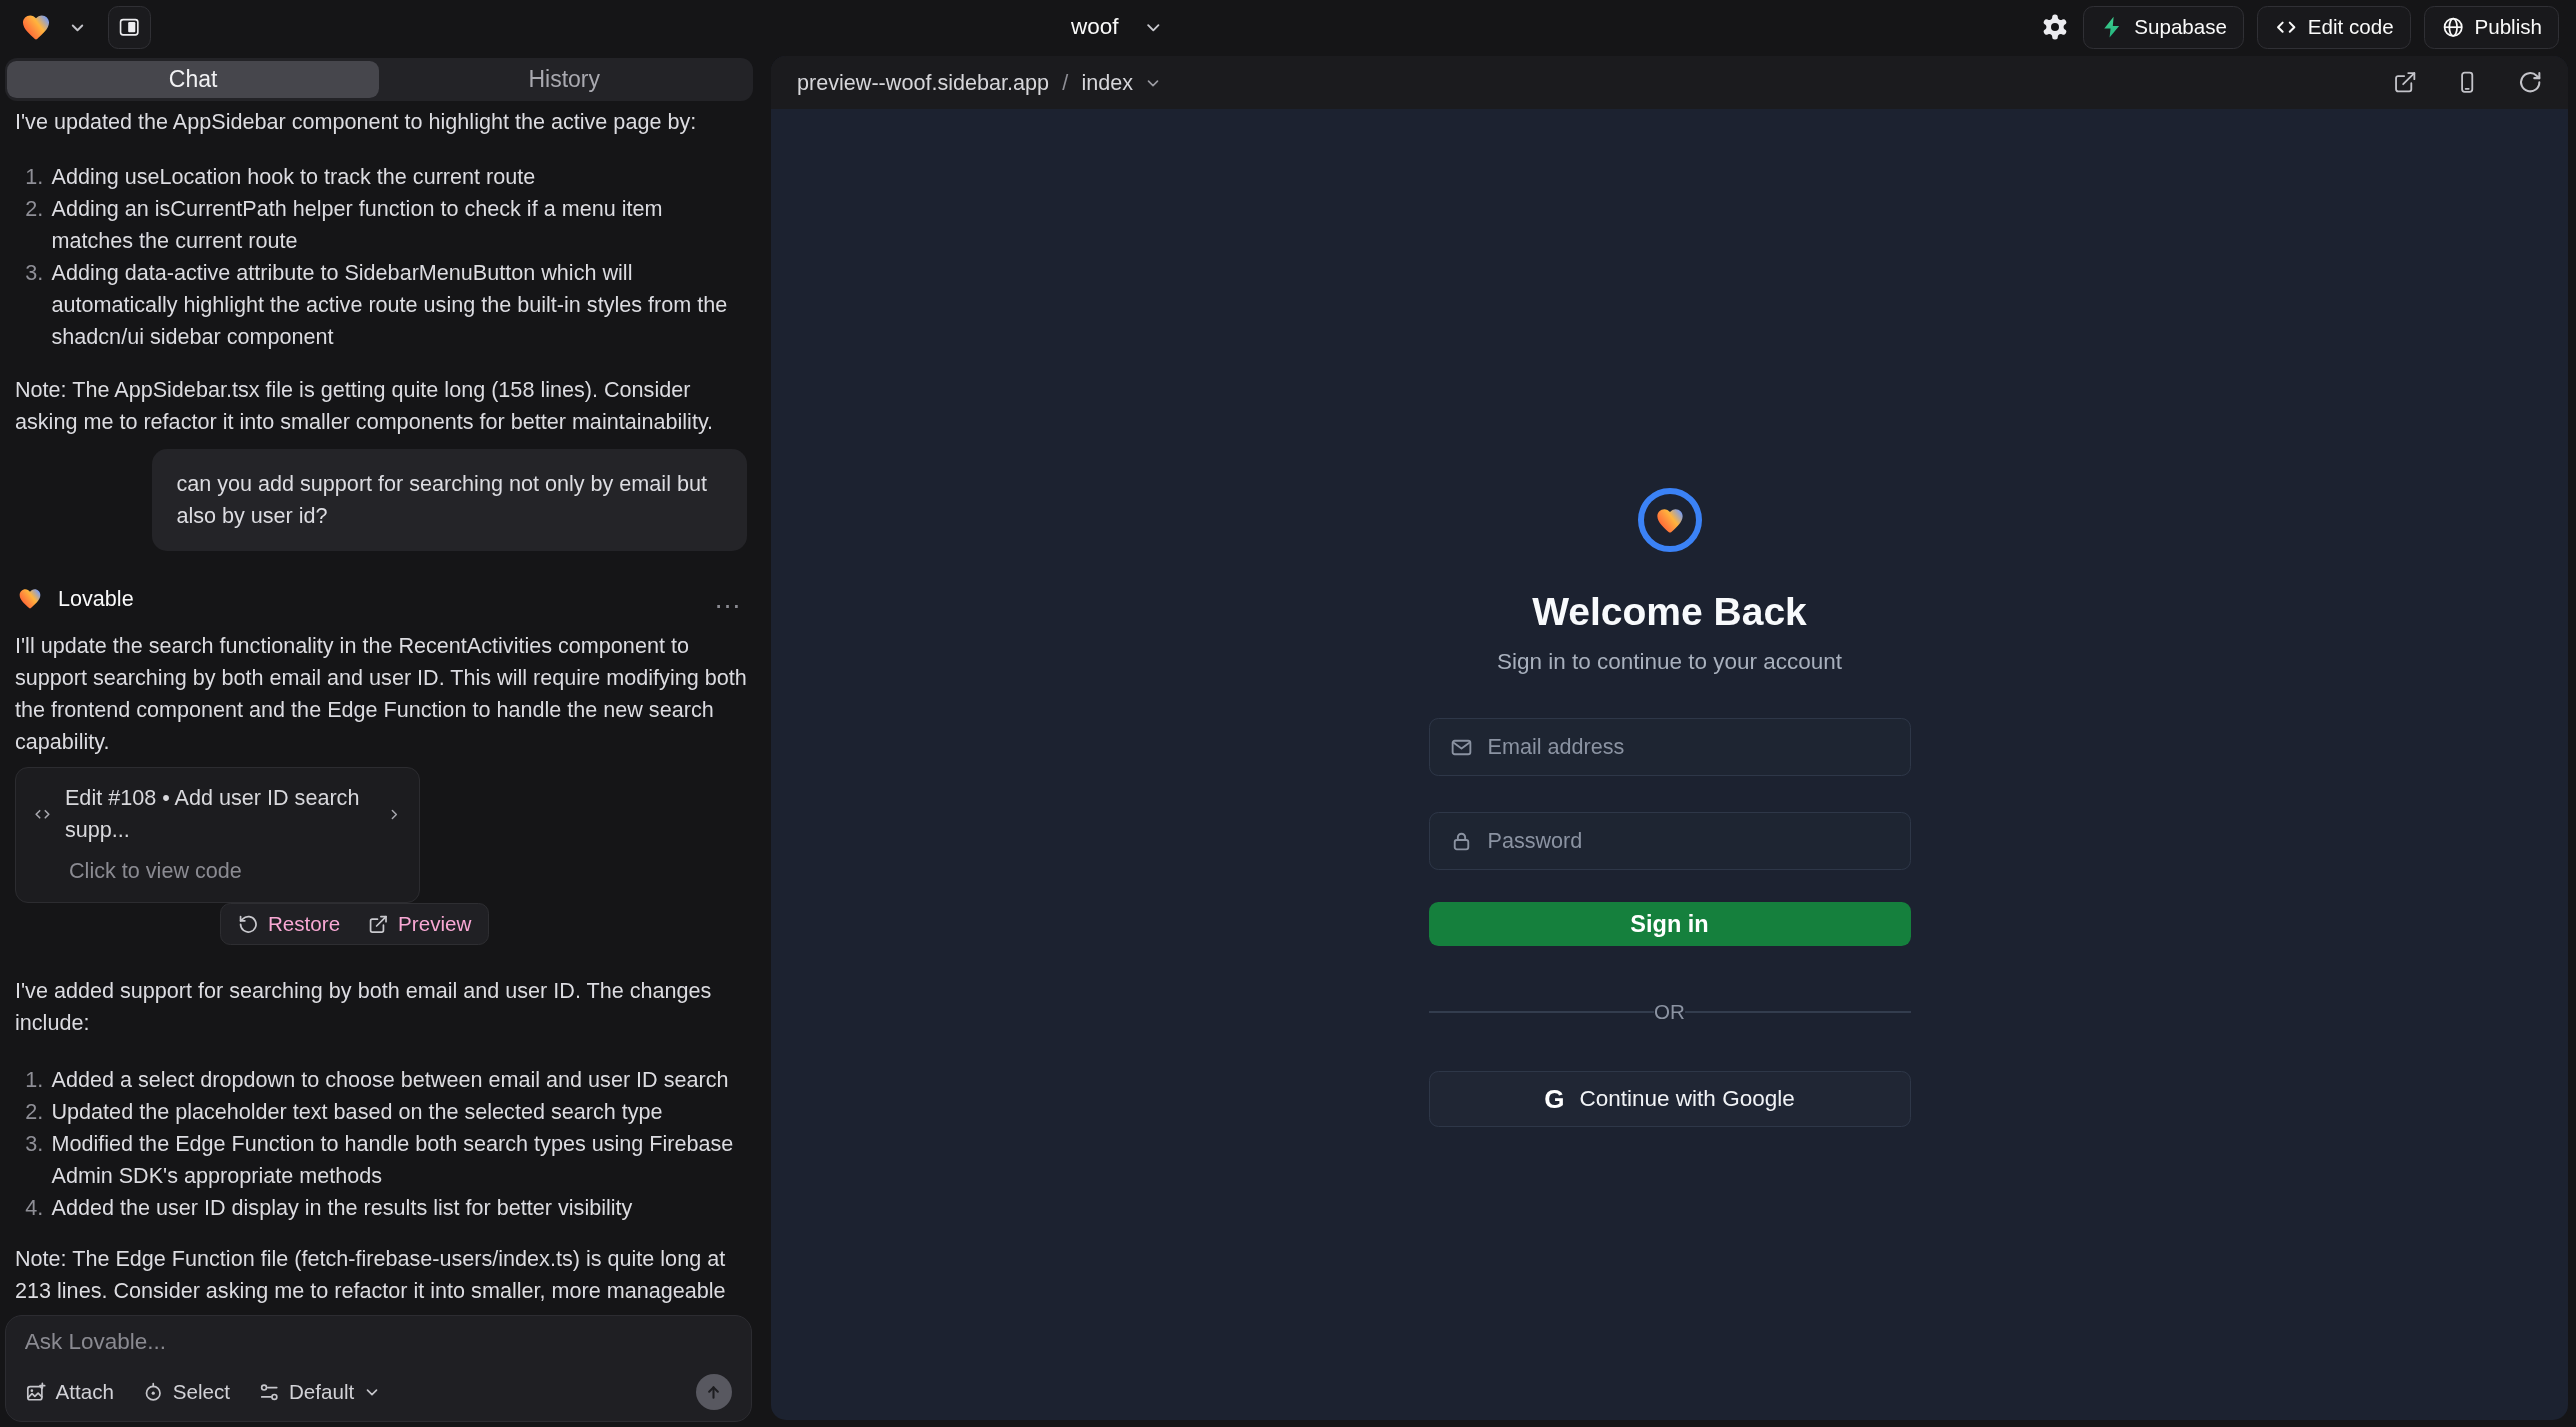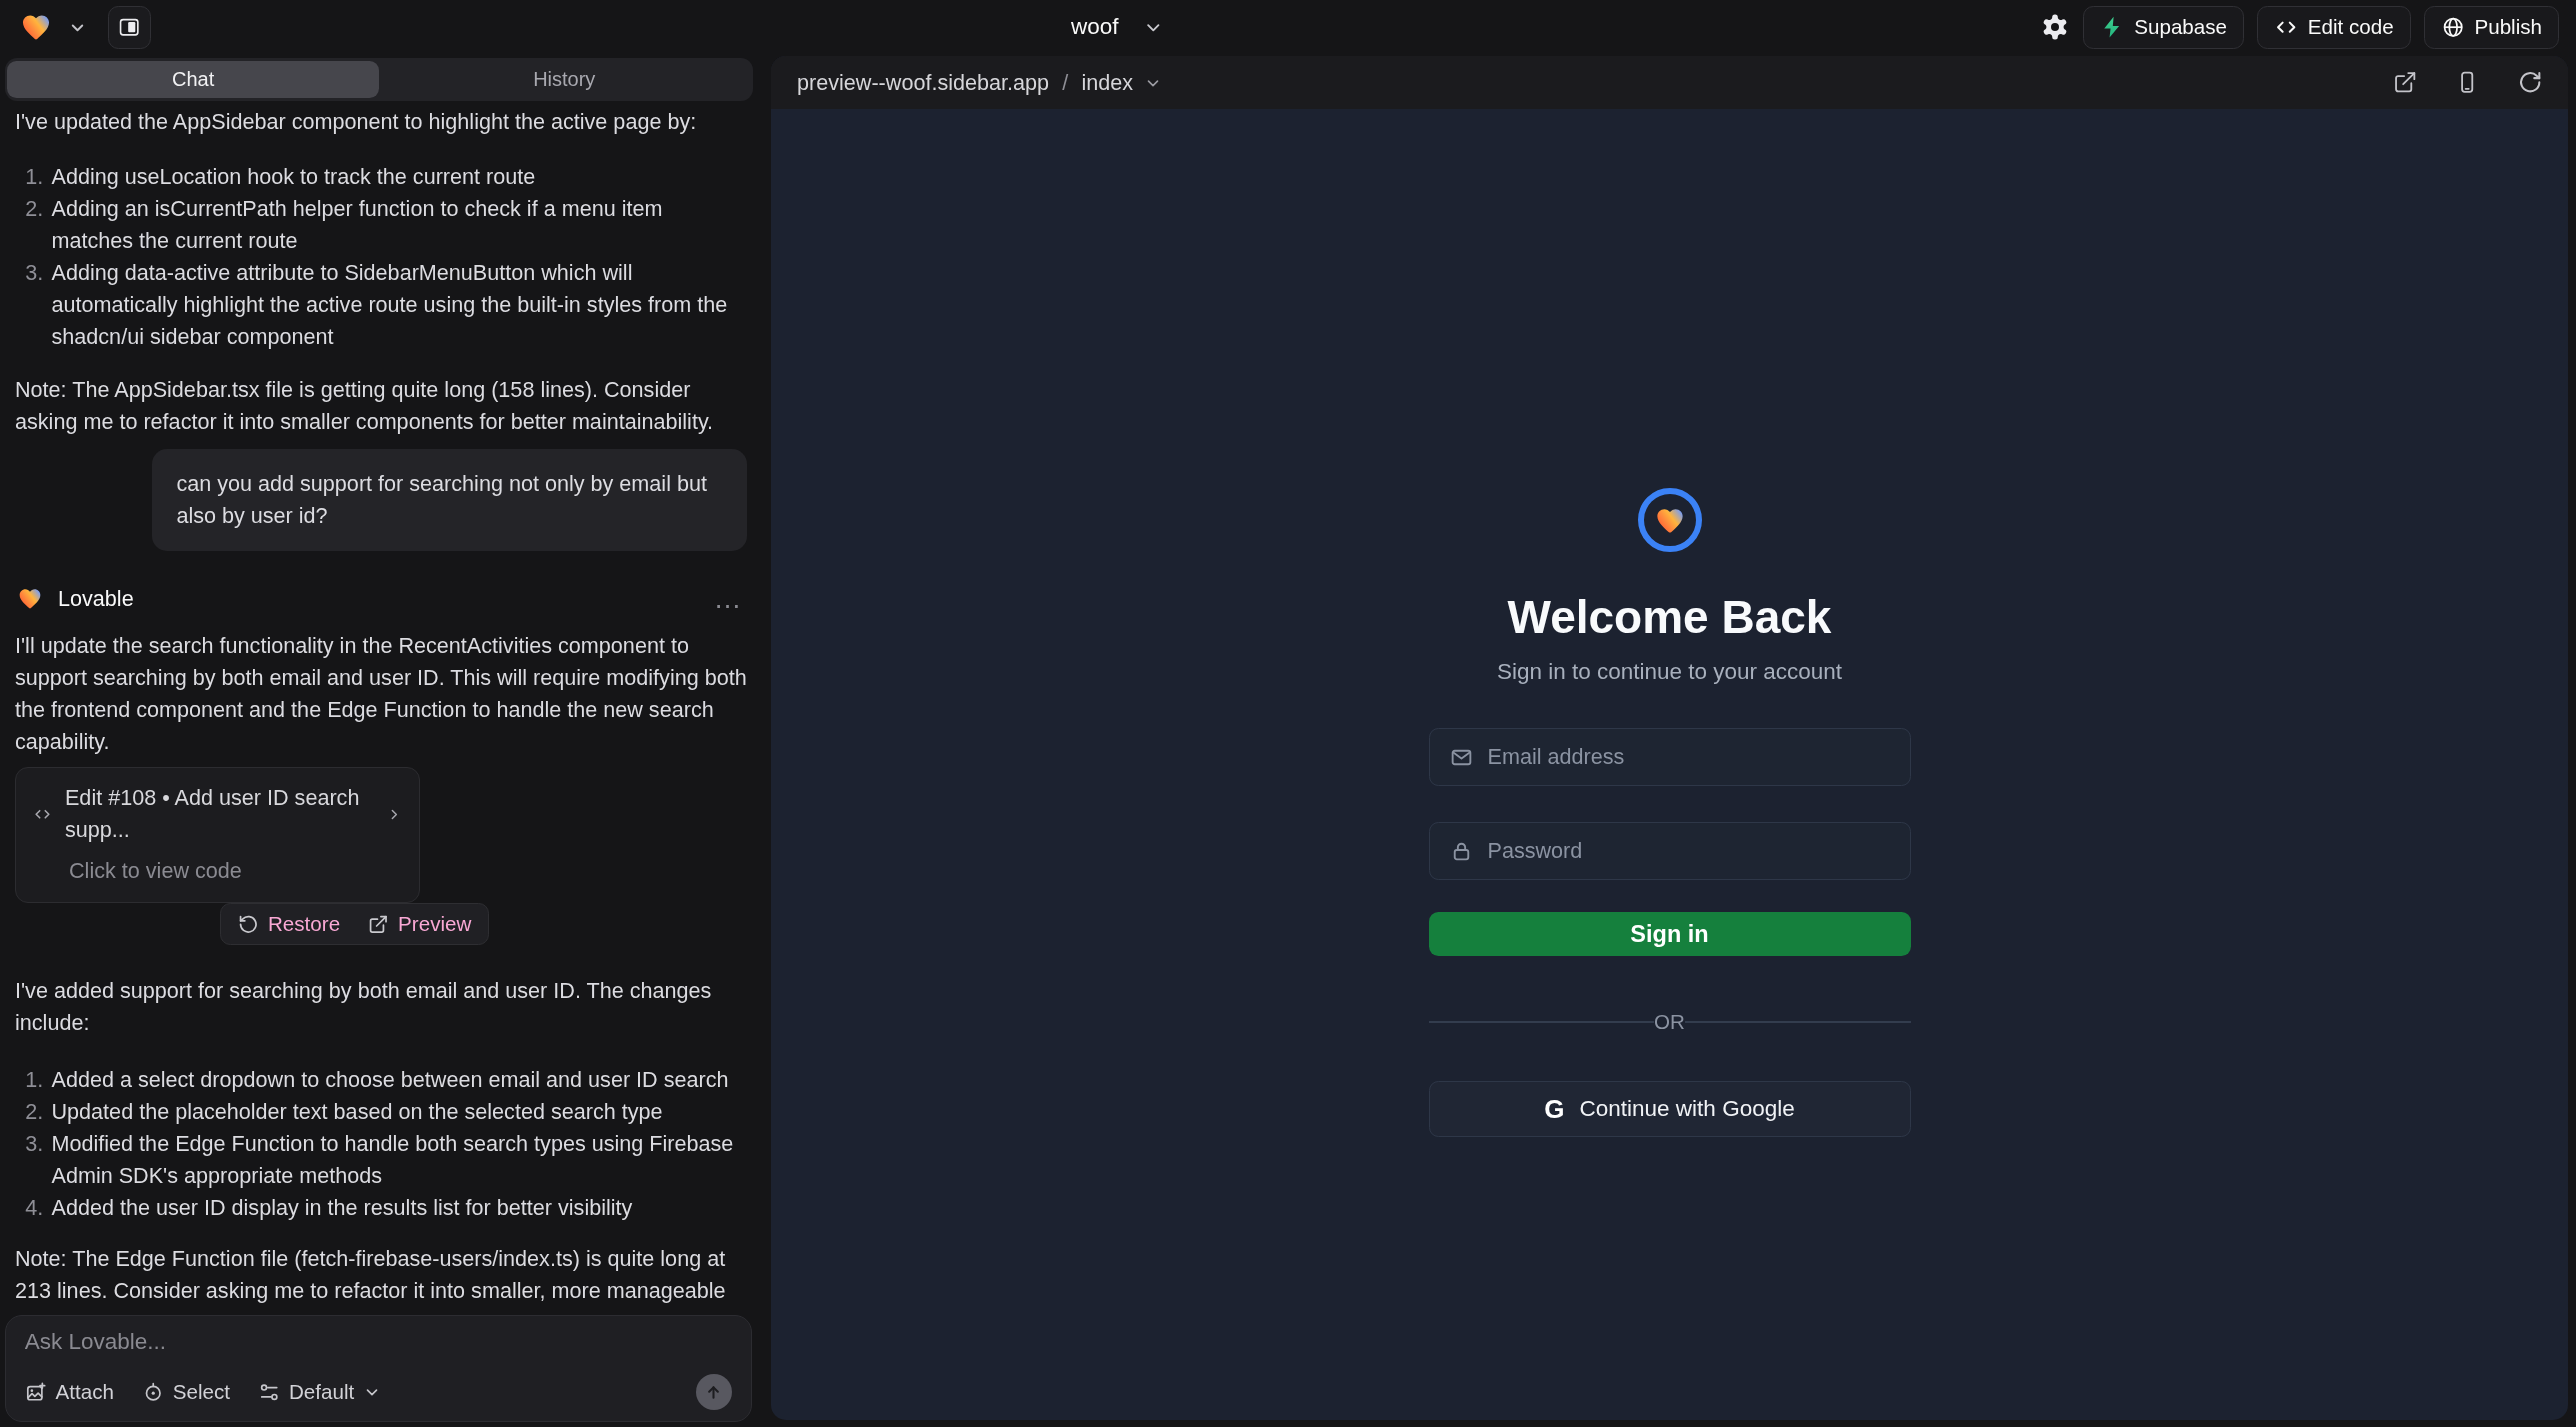--- a/index.html
+++ b/index.html
@@ -30,21 +30,21 @@
     background:#19191c; color:#fafafa; font-size:20.6px; font-weight:500;
     display:flex; align-items:center; gap:9.4px; cursor:pointer;
     font-family:inherit; }
 
   
   .chat-panel { position:absolute; top:54px; left:0; width:762px; bottom:0;
     display:flex; flex-direction:column; }
   .tabs { flex:none; margin:3.8px 9.4px 0 4.7px; height:43px; background:#232327;
     border-radius:12.2px; padding:2.8px; display:flex; }
   .tab { flex:1; border:none; background:transparent; border-radius:9.4px;
-    font-size:20px; color:#a9a9b0; font-family:inherit; cursor:pointer; }
+    font-size:23px; color:#a9a9b0; font-family:inherit; cursor:pointer; }
   .tab.active { background:#46464c; color:#f1f1f3; }
 
   .chat-scroll { flex:1; overflow:hidden; padding:0 15px; display:flex;
     flex-direction:column; font-size:21.6px; line-height:32px; color:#dcdce1; }
   .chat-scroll p { margin-top:20.6px; }
   p.first { margin-top:5px; }
   .num-list { list-style:none; counter-reset:item; margin:23.5px 0 0; padding-left:14px; }
   .num-list li { counter-increment:item; position:relative; padding-left:22.5px;
     line-height:32px; }
   .num-list li::before { content:counter(item) "."; position:absolute; left:-3.8px;
@@ -101,21 +101,21 @@
   .url-sep { color:#8f8f96; margin:0 3.8px; }
   .url-chevron { color:#9a9aa1; margin-left:1.9px; }
   .preview-actions { margin-left:auto; display:flex; align-items:center; gap:38px;
     color:#cfcfd4; }
 
   .preview-content { flex:1; display:flex; flex-direction:column; align-items:center;
     padding-top:379px; }
   .login-logo { width:64px; height:64px; border-radius:50%; border:6.6px solid #3b82f6;
     display:flex; align-items:center; justify-content:center; }
   .login-logo svg { width:36px; height:33px; }
-  .login-title { margin-top:38px; font-size:46px; font-weight:700; color:#f8fafc; }
+  .login-title { margin-top:38px; font-size:39px; font-weight:700; color:#f8fafc; }
   .login-sub { margin-top:15px; font-size:22.5px; color:#a8b0bd; }
   .login-form { width:482px; margin-top:43px; display:flex; flex-direction:column; }
   .field { height:58px; border:1.9px solid #2e3748; border-radius:9.4px; background:#1e2532;
     display:flex; align-items:center; padding:0 19px; gap:14px; }
   .field + .field { margin-top:36px; }
   .field svg { color:#8b93a2; flex:none; }
   .field input { flex:1; background:transparent; border:none; outline:none;
     font-family:inherit; font-size:21.6px; color:#e5e7eb; }
   .field input::placeholder { color:#8b93a2; }
   .signin-btn { margin-top:32px; height:44px; border-radius:9.4px; background:#15803d;

